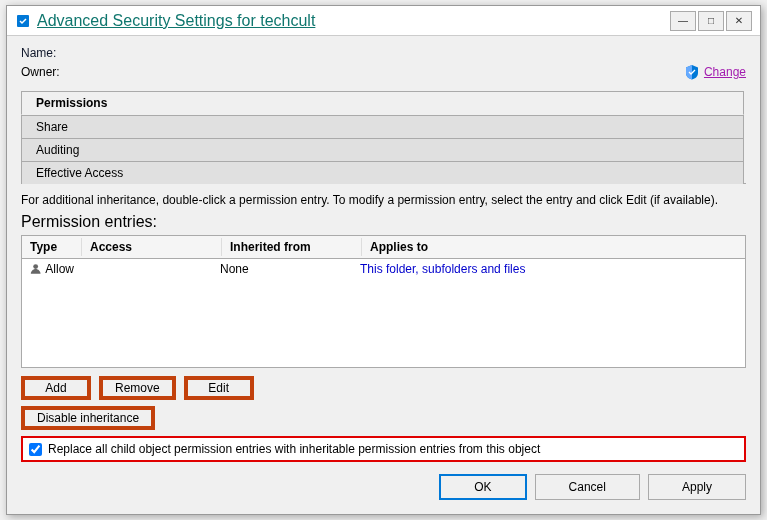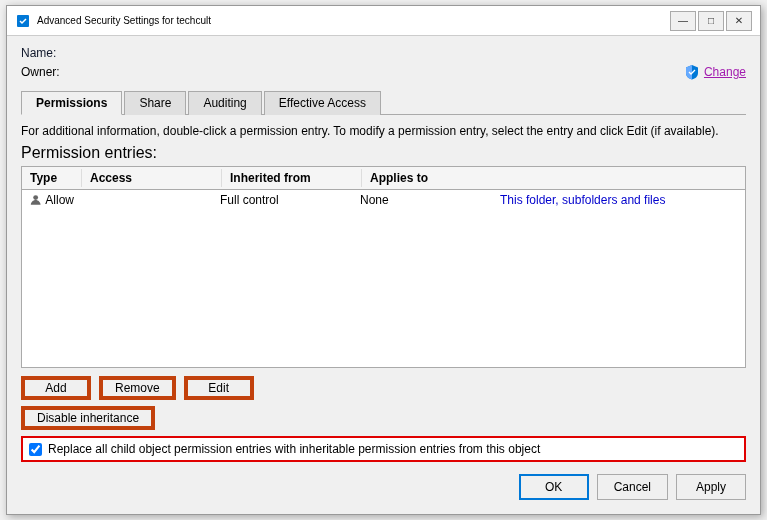--- a/index.html
+++ b/index.html
@@ -33,22 +33,23 @@
       flex-shrink: 0;
     }
     .title-bar-icon {
       width: 16px;
       height: 16px;
       margin-right: 6px;
       flex-shrink: 0;
     }
     .title-bar-text {
       flex: 1;
-      font-size: 10px;
-      color: #000000;
+      font-size: 16px;
+      color: #0f766e;
+      text-decoration: underline;
     }
     .title-bar-controls {
       display: flex;
       gap: 2px;
     }
     .title-btn {
       width: 26px;
       height: 20px;
       background: #f0f0f0;
       border: 1px solid #aaa;
@@ -106,20 +107,21 @@
       width: 16px;
       height: 16px;
     }
 
     .tabs {
       display: flex;
       gap: 0;
       margin-bottom: 0;
       border-bottom: 1px solid #aaa;
       margin-top: 4px;
+      flex-direction: column;
     }
     .tab {
       padding: 4px 14px;
       background: #e0e0e0;
       border: 1px solid #aaa;
       border-bottom: none;
       cursor: pointer;
       font-size: 12px;
       color: #000;
       margin-right: 2px;
@@ -263,21 +265,21 @@
       margin-top: 6px;
       padding-bottom: 4px;
     }
     .dialog-btn {
       min-width: 70px;
       height: 26px;
       background: #f0f0f0;
       border: 1px solid #aaa;
       cursor: pointer;
       font-size: 12px;
-      padding: 0 16px;
+      padding: 0 33px;
       color: #000;
     }
     .dialog-btn.ok-btn {
       border: 2px solid #0078d7;
     }
     .dialog-btn.apply-btn {
       background: #f0f0f0;
     }
 
     
@@ -330,42 +332,41 @@
         <span>Share</span>
       </div>
       <div class="tab">
         <span>Auditing</span>
       </div>
       <div class="tab">
         <span>Effective Access</span>
       </div>
     </div>
 
-    <p class="info-text">For additional information, double-click a permission entry. To modify a permission entry, select the entry and click Edit (if available).</p>
+    <p class="info-text">For additional inheritance, double-click a permission entry. To modify a permission entry, select the entry and click Edit (if available).</p>
 
     <div class="section-label">Permission entries:</div>
 
     <div class="permission-table">
       <div class="table-header">
         <div class="th col-type">Type</div>
         <div class="th col-access">Access</div>
         <div class="th col-inherited">Inherited from</div>
         <div class="th col-applies">Applies to</div>
       </div>
       <div class="table-body">
         <div class="table-row-data">
           <div class="td td-type col-type">
             <svg class="user-icon" viewBox="0 0 14 14">
               <circle cx="7" cy="4" r="3" fill="#666"></circle>
               <path d="M1 13c0-3.3 2.7-6 6-6s6 2.7 6 6" fill="#666"></path>
             </svg>
             <span>Allow</span>
           </div>
           <div class="td td-principal col-principal"></div>
-          <div class="td td-access col-access">Full control</div>
           <div class="td td-inherited col-inherited">None</div>
           <div class="td td-applies col-applies">This folder, subfolders and files</div>
         </div>
       </div>
     </div>
 
     <div class="bottom-section">
       <div class="btn-row">
         <button class="btn">Add</button>
         <button class="btn">Remove</button>

